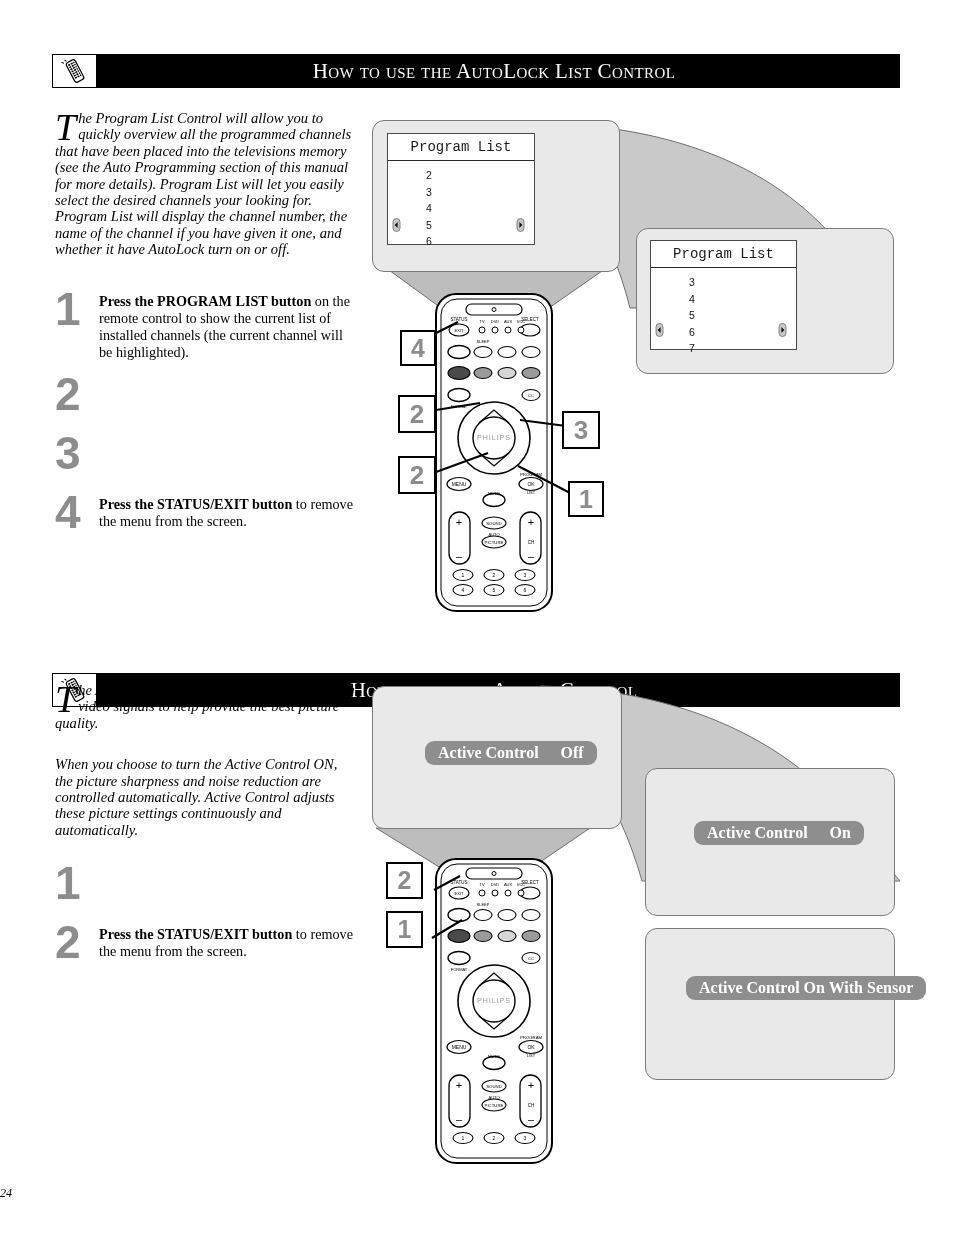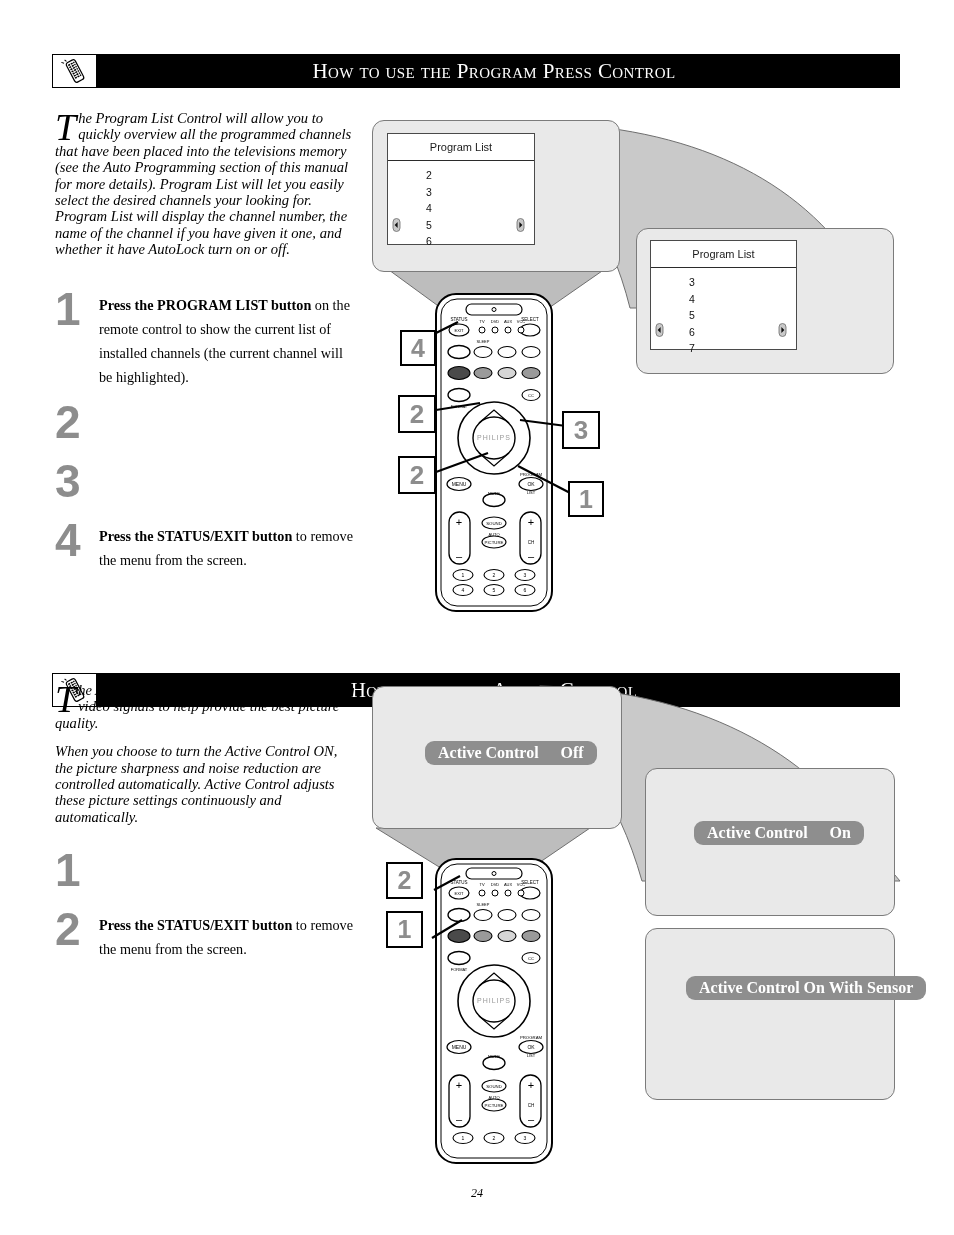--- a/index.html
+++ b/index.html
@@ -23,58 +23,58 @@
                 font-size:21px; font-variant:small-caps; letter-spacing:.4px;
                 padding-left:36px; box-sizing:border-box; }
 
   
   .col { position:absolute; left:55px; width:300px; }
   .intro { font-style:italic; font-size:14.6px; line-height:16.4px;
            text-align:left; }
   .intro .drop { float:left; font-size:38px; line-height:30px;
                  padding:2px 2px 0 0; font-style:italic; }
   .para { font-style:italic; font-size:14.6px; line-height:16.4px;
-          margin-top:12px; }
+          margin-top:25px; }
 
   
   .step { position:relative; padding-left:44px; margin-top:13px;
           min-height:42px; }
   .step .num { position:absolute; left:0; top:-7px;
                font-family:"Liberation Sans", sans-serif;
                font-weight:bold; font-size:46px; color:#8d8d8d;
                line-height:46px; }
-  .step .txt { font-size:14.2px; line-height:24px; }
+  .step .txt { font-size:14.2px; line-height:17px; }
   .step .txt b { font-weight:bold; }
   .panel { position:absolute; background:#e9e9e9;
            border:1px solid #7b7b7b; border-radius:12px; box-sizing:border-box; }
   .swoosh { position:absolute; }
   .tvscreen { position:absolute; background:#fff; border:1px solid #4a4a4a;
               box-sizing:border-box; }
   .tv-title { height:26px; border-bottom:1.6px solid #2b2b2b;
               display:flex; align-items:center; justify-content:center;
-              font-family:Liberation Sans, sans-serif; font-size:11px;
+              font-family:Liberation Mono, monospace; font-size:14px;
               color:#1a1a1a; }
   .tv-list { padding:8px 0 0 38px; font-family:"Liberation Sans", sans-serif;
              font-size:10.5px; color:#111; }
   .tv-list div { height:16.5px; }
   .tv-arrow { position:absolute; width:9px; height:14px; }
 
   
   .osd { position:absolute; background:#8e8e8e; border-radius:9px;
          color:#fff; font-family:"Liberation Serif", serif; font-weight:bold;
          font-size:16px; padding:3px 13px; white-space:nowrap;
          display:flex; gap:22px; }
 
   
   .cbox { position:absolute; background:#fff; border:2px solid #000;
           display:flex; align-items:center; justify-content:center;
           font-family:"Liberation Sans", sans-serif; font-weight:bold;
           color:#8d8d8d; }
 
-  .pageno { position:absolute; left:0; right:0; top:1186px; text-align:center;
+  .pageno { position:absolute; left:0; right:0; top:1186px; text-align:left;
             font-style:italic; font-size:12px; }
 </style>
 </head>
 <body>
 
 <div class="page">
 
   <div class="hdr" style="top:54px">
     <div class="bar"></div>
     <div class="icon-box">
@@ -101,21 +101,21 @@
               <rect x="14.5" y="17.2" width="2.1" height="1.5"></rect>
               <rect x="17.3" y="17.2" width="1.3" height="1.5"></rect>
             <rect x="11.6" y="19.6" width="2.1" height="1.5"></rect>
               <rect x="14.5" y="19.6" width="2.1" height="1.5"></rect>
               <rect x="17.3" y="19.6" width="1.3" height="1.5"></rect>
           </g>
           <path d="M9 2 L7 0 M12 1.5 L11 -0.6" stroke="#000" stroke-width="1"></path>
         </g>
       </svg>
     </div>
-    <div class="title">How to use the Program Press Control</div>
+    <div class="title">How to use the AutoLock List Control</div>
   </div>
 
   <div class="col" style="top:110px">
     <div class="intro">
       <span class="drop">T</span><span>he Program List Control will allow you to quickly overview all the programmed channels that have been placed into the televisions memory (see the Auto Programming section of this manual for more details). Program List will let you easily select the desired channels your looking for. Program List will display the channel number, the name of the channel if you have given it one, and whether it have AutoLock turn on or off.</span>
     </div>
 
     <div style="height:22px"></div>
 
     <div class="step">
@@ -354,21 +354,21 @@
     </div>
   </div>
 
   <div class="panel" style="left:645px; top:768px; width:250px; height:148px;">
     <div class="osd" style="left:48px; top:52px;">
       <span>Active Control</span>
       <span>On</span>
     </div>
   </div>
 
-  <div class="panel" style="left:645px; top:928px; width:250px; height:172px;padding-left:43px;">
+  <div class="panel" style="left:645px; top:928px; width:250px; height:152px;padding-left:43px;">
     <div class="osd" style="left:40px; top:47px;">
       <span>Active Control On With Sensor</span>
     </div>
   </div>
 
   <svg style="position:absolute; left:432px; top:855px; width:124px; height:312px;">
     <g stroke="#000" fill="#fff">
       <rect x="4" y="4" width="116" height="304" rx="20" stroke-width="2"></rect>
       <rect x="9" y="9" width="106" height="294" rx="16" stroke-width="1"></rect>
       <rect x="34" y="13" width="56" height="11" rx="5.5" stroke-width="1.2"></rect>

